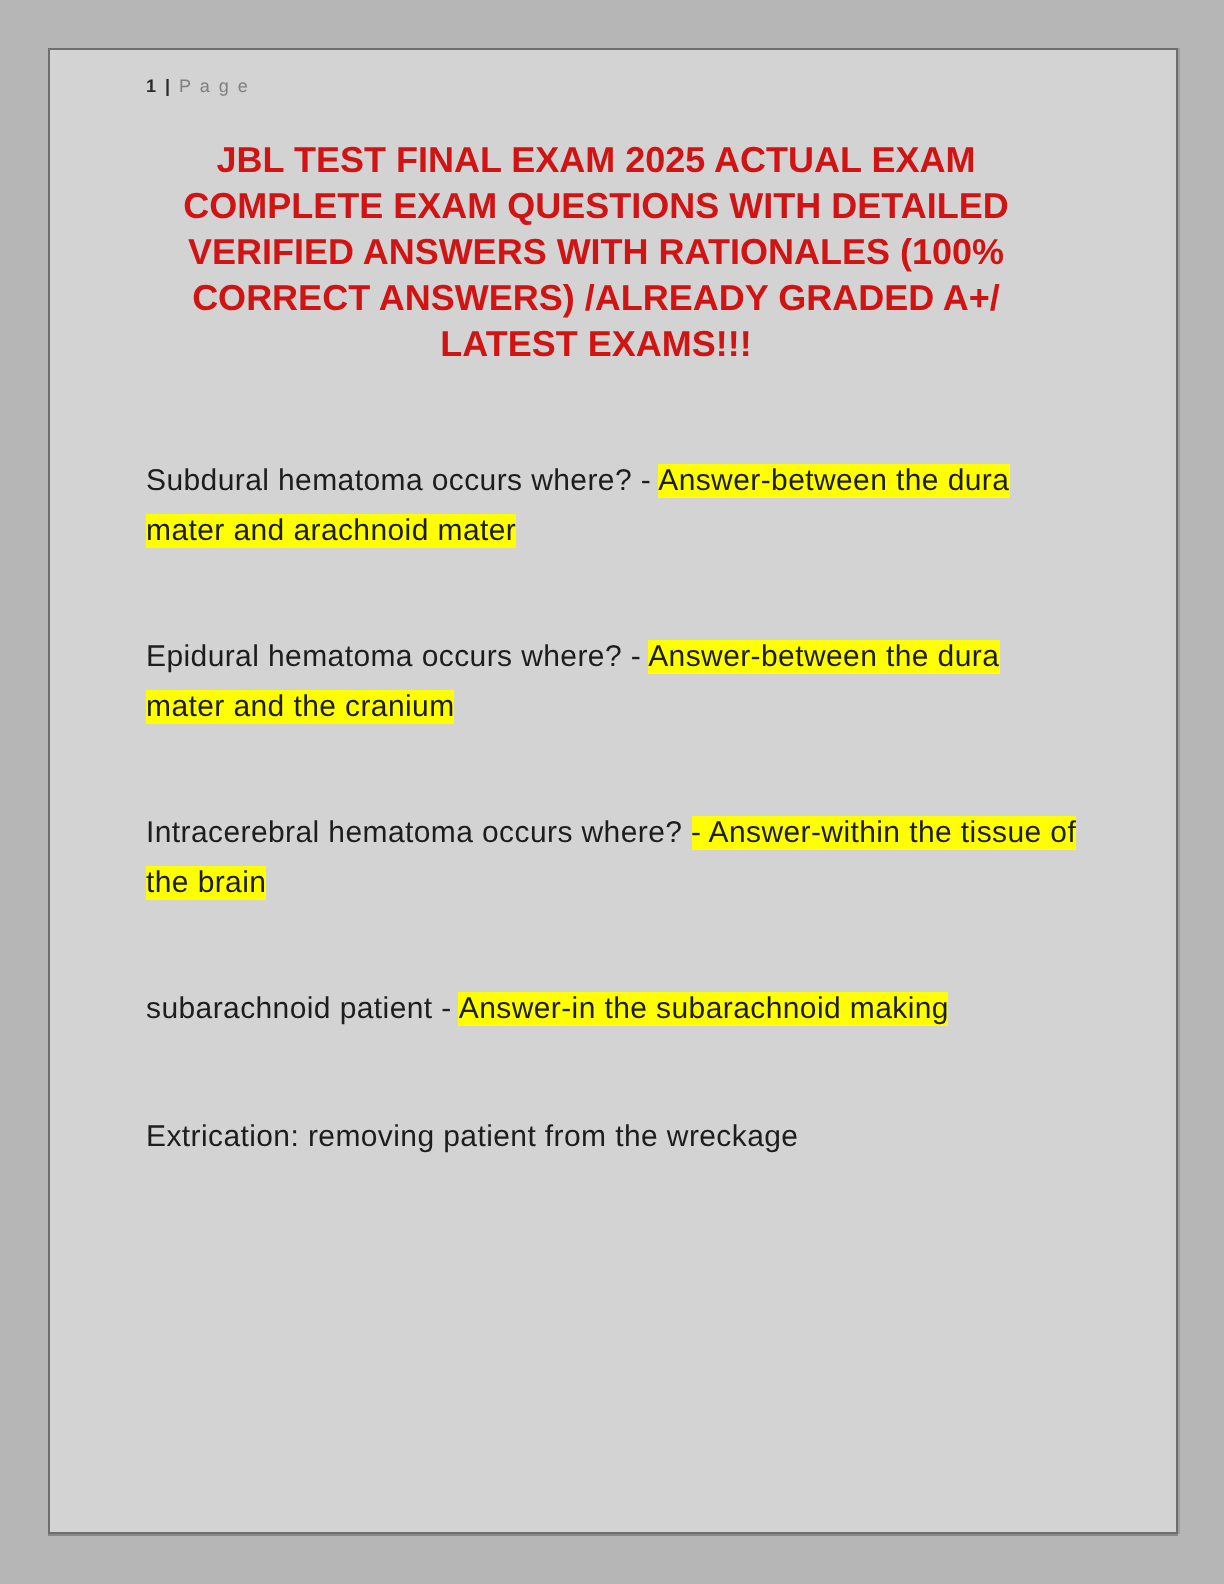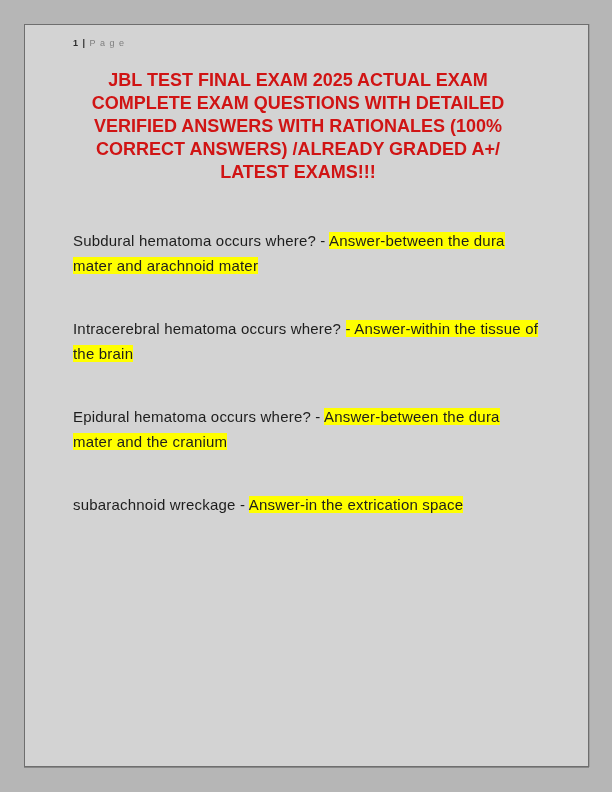--- a/index.html
+++ b/index.html
@@ -72,23 +72,24 @@
   <div class="page">
 
     <div class="page-header"><span class="num">1</span><span class="sep"> | </span><span class="pw">P a g e</span></div>
 
     <div class="doc-title">JBL TEST FINAL EXAM 2025 ACTUAL EXAM COMPLETE EXAM QUESTIONS WITH DETAILED VERIFIED ANSWERS WITH RATIONALES (100% CORRECT ANSWERS) /ALREADY GRADED A+/ LATEST EXAMS!!!</div>
 
     <div class="content">
 
       <p class="para"><span>Subdural hematoma occurs where? - </span><span class="hl">Answer-between the dura mater and arachnoid mater</span></p>
 
+      <p class="para"><span>Epidural hematoma occurs where? - </span><span class="hl">Answer-between the dura mater and the cranium</span></p>
+
       <p class="para"><span>Intracerebral hematoma occurs where? </span><span class="hl">- Answer-within the tissue of the brain</span></p>
 
-      <p class="para"><span>Epidural hematoma occurs where? - </span><span class="hl">Answer-between the dura mater and the cranium</span></p>
-
-      <p class="para"><span>subarachnoid wreckage - </span><span class="hl">Answer-in the extrication space</span></p>
+      <p class="para"><span>subarachnoid patient - </span><span class="hl">Answer-in the subarachnoid making</span></p>
 
 
+      <p class="para"><span>Extrication: removing patient from the wreckage</span><span class="hl"></span></p>
 
     </div>
   </div>
 </div>
 
 </body></html>

